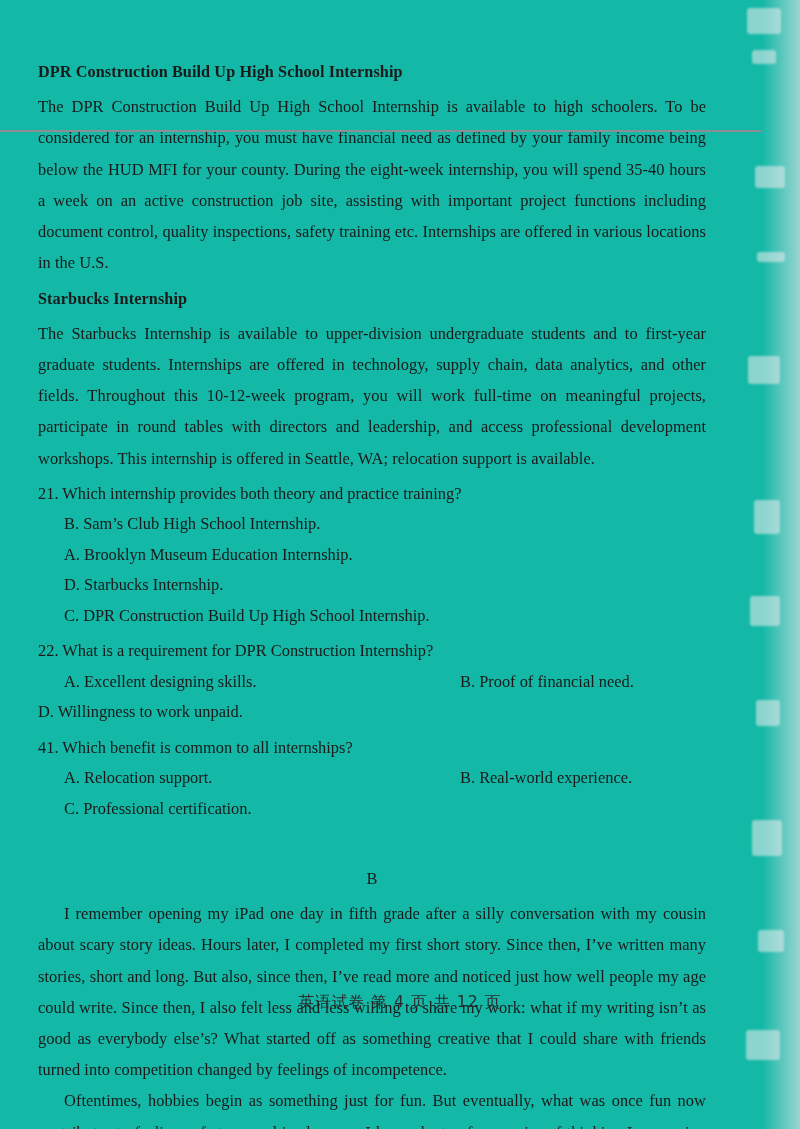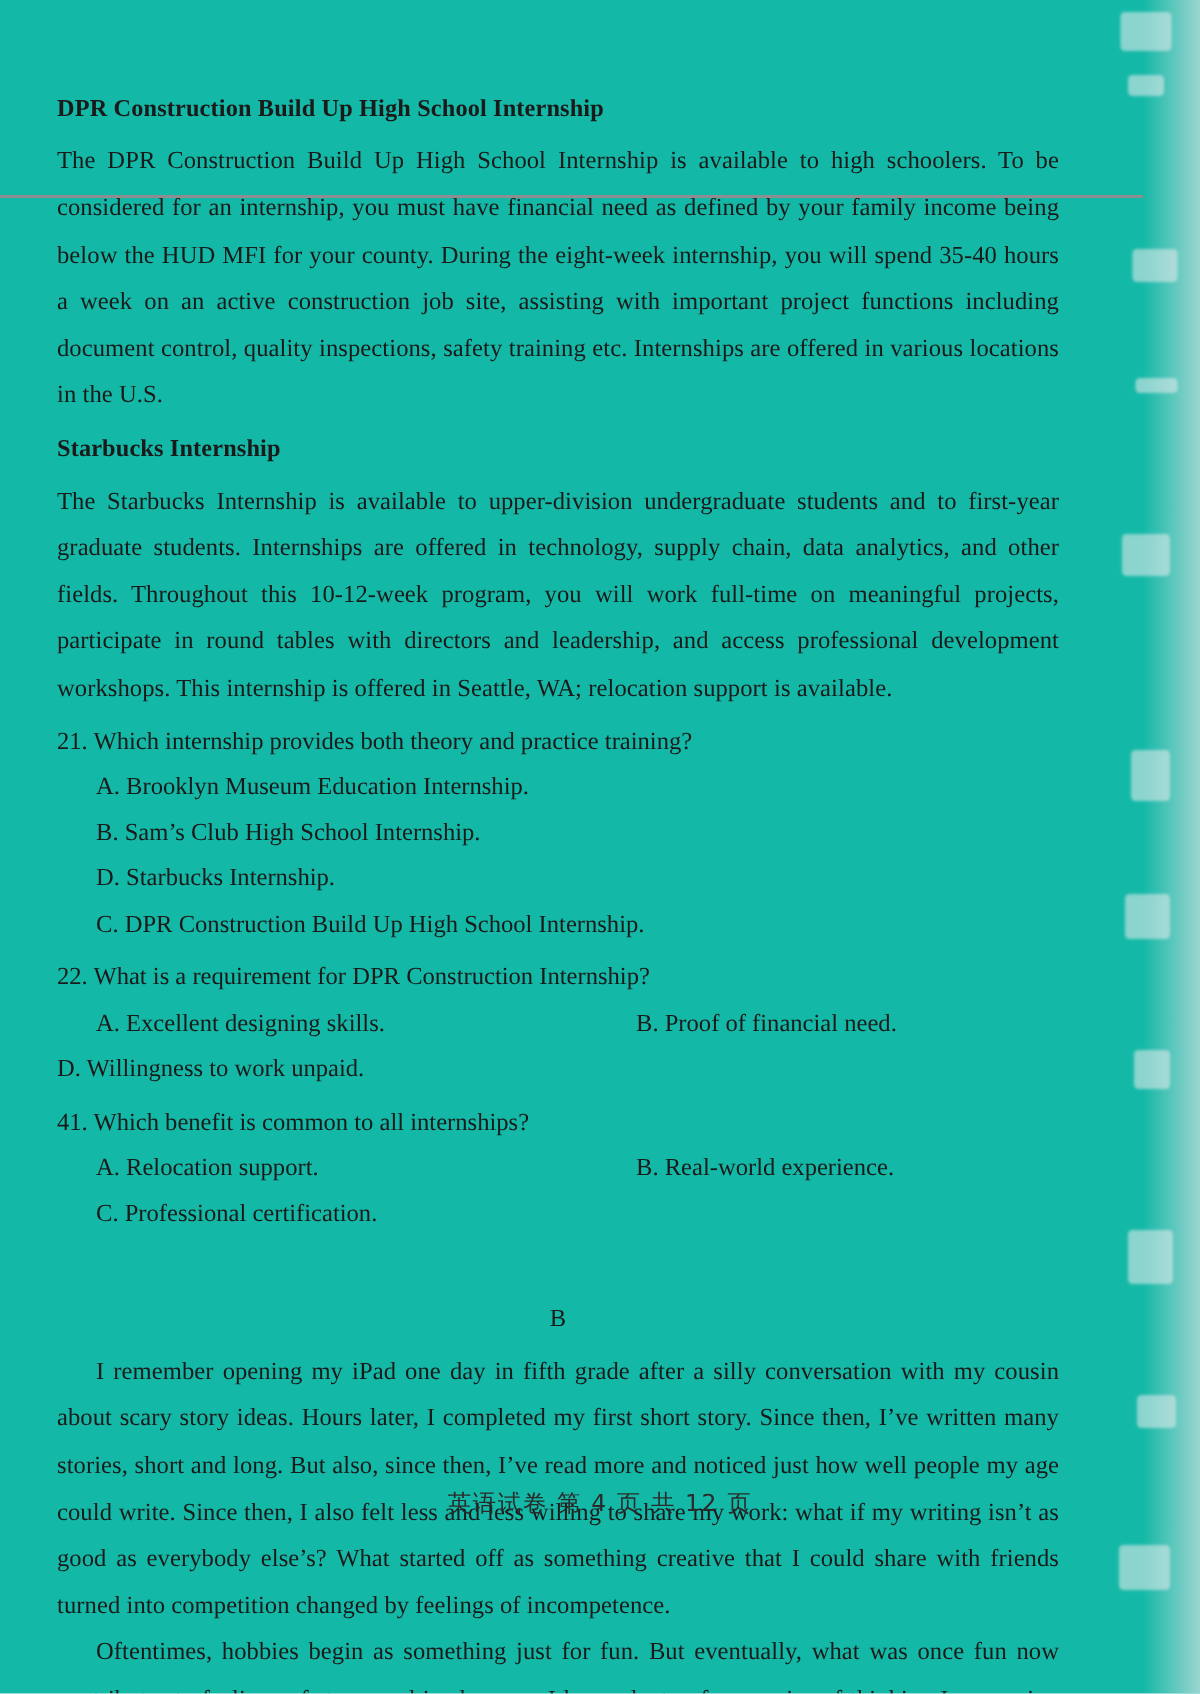--- a/index.html
+++ b/index.html
@@ -91,20 +91,21 @@
   .opt-single {
     font-size: 16.4px;
     line-height: 30.5px;
     margin: 0;
     padding-left: 26px;
   }
   .opt-row {
     display: flex;
     font-size: 16.4px;
     line-height: 30.5px;
+    gap: 36px;
   }
   .opt-row .col-a {
     width: 386px;
     padding-left: 26px;
     box-sizing: border-box;
   }
   .opt-row .col-b {
     flex: 1;
   }
 
@@ -152,22 +153,22 @@
     <div class="strike-row">
       <div class="strike-line"></div>
       <p class="body-par"><span>The DPR Construction Build Up High School Internship is available to high schoolers. To be</span> <span>considered for an internship, you must have financial need as defined by your family income being below the HUD MFI for your county. During the eight-week internship, you will spend 35-40 hours a week on an active construction job site, assisting with important project functions including document control, quality inspections, safety training etc. Internships are offered in various locations in the U.S.</span></p>
     </div>
 
     <h2 class="heading second">Starbucks Internship</h2>
     <p class="body-par">The Starbucks Internship is available to upper-division undergraduate students and to first-year graduate students. Internships are offered in technology, supply chain, data analytics, and other fields. Throughout this 10-12-week program, you will work full-time on meaningful projects, participate in round tables with directors and leadership, and access professional development workshops. This internship is offered in Seattle, WA; relocation support is available.</p>
 
     <div class="q-block">
       <p class="q-stem">21. Which internship provides both theory and practice training?</p>
+      <p class="opt-single">B. Sam’s Club High School Internship.</p>
       <p class="opt-single">A. Brooklyn Museum Education Internship.</p>
-      <p class="opt-single">B. Sam’s Club High School Internship.</p>
       <p class="opt-single">D. Starbucks Internship.</p>
       <p class="opt-single">C. DPR Construction Build Up High School Internship.</p>
     </div>
 
     <div class="q-block">
       <p class="q-stem">22. What is a requirement for DPR Construction Internship?</p>
       <div class="opt-row">
         <span class="col-a">A. Excellent designing skills.</span>
         <span class="col-b">B. Proof of financial need.</span>
       </div>

